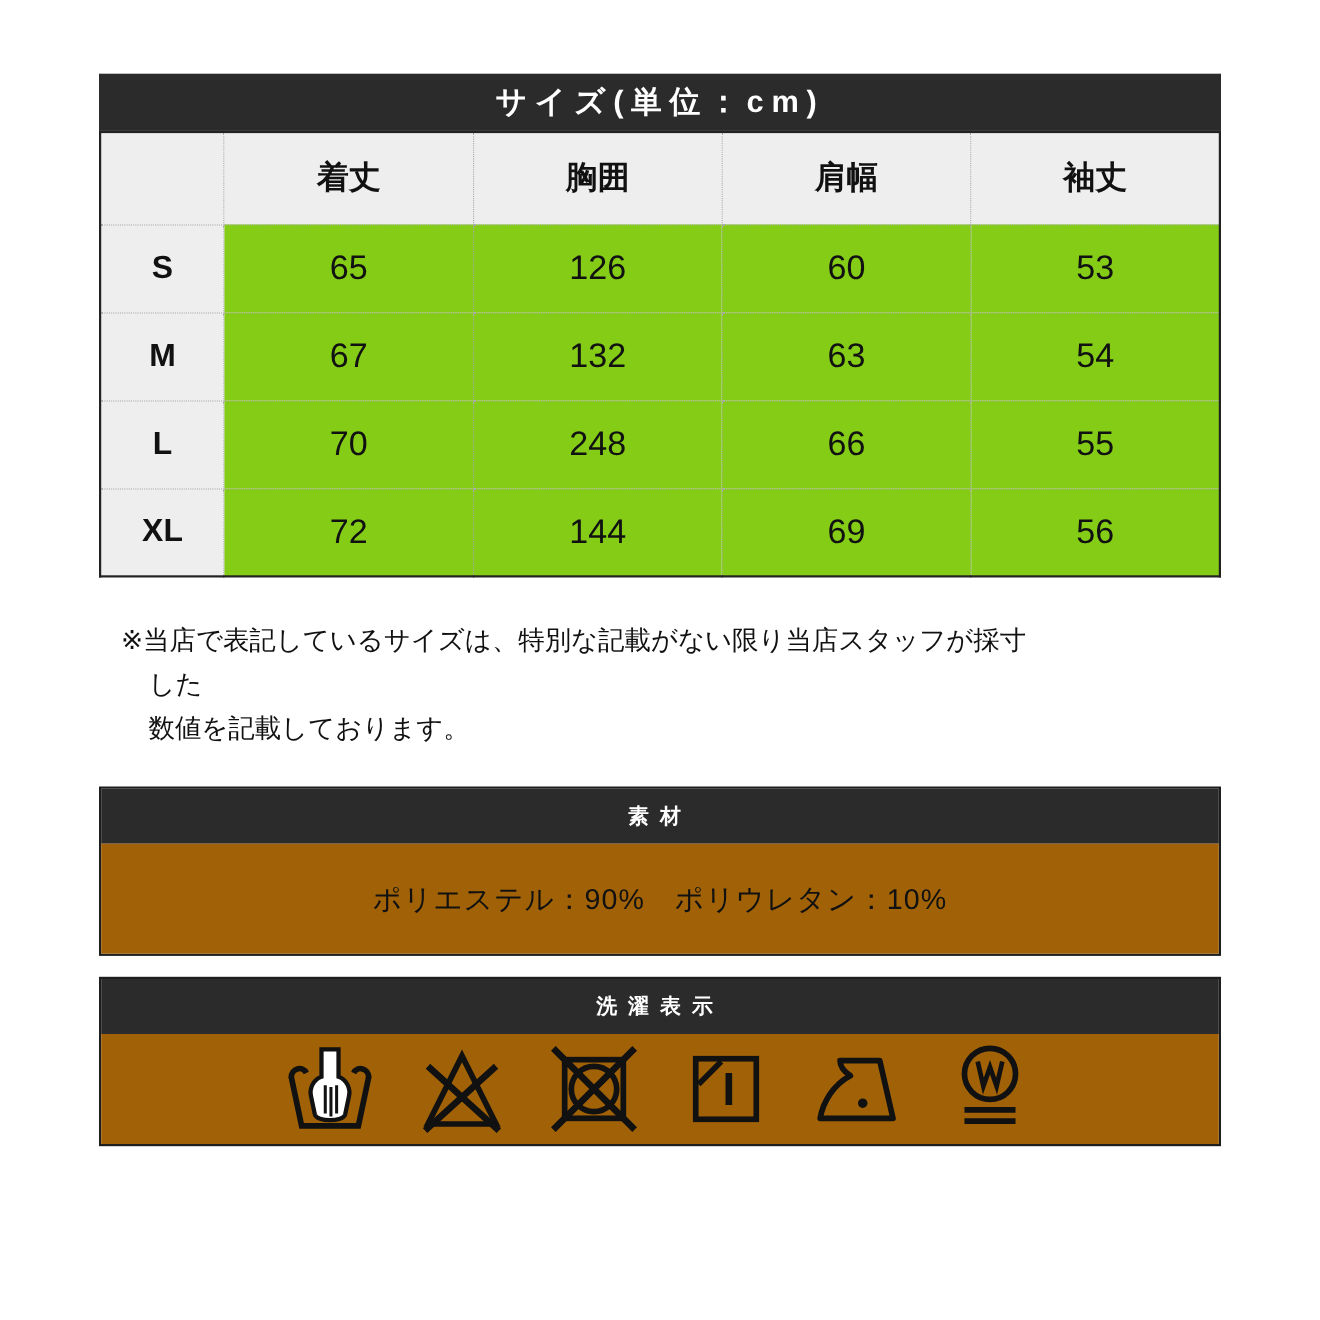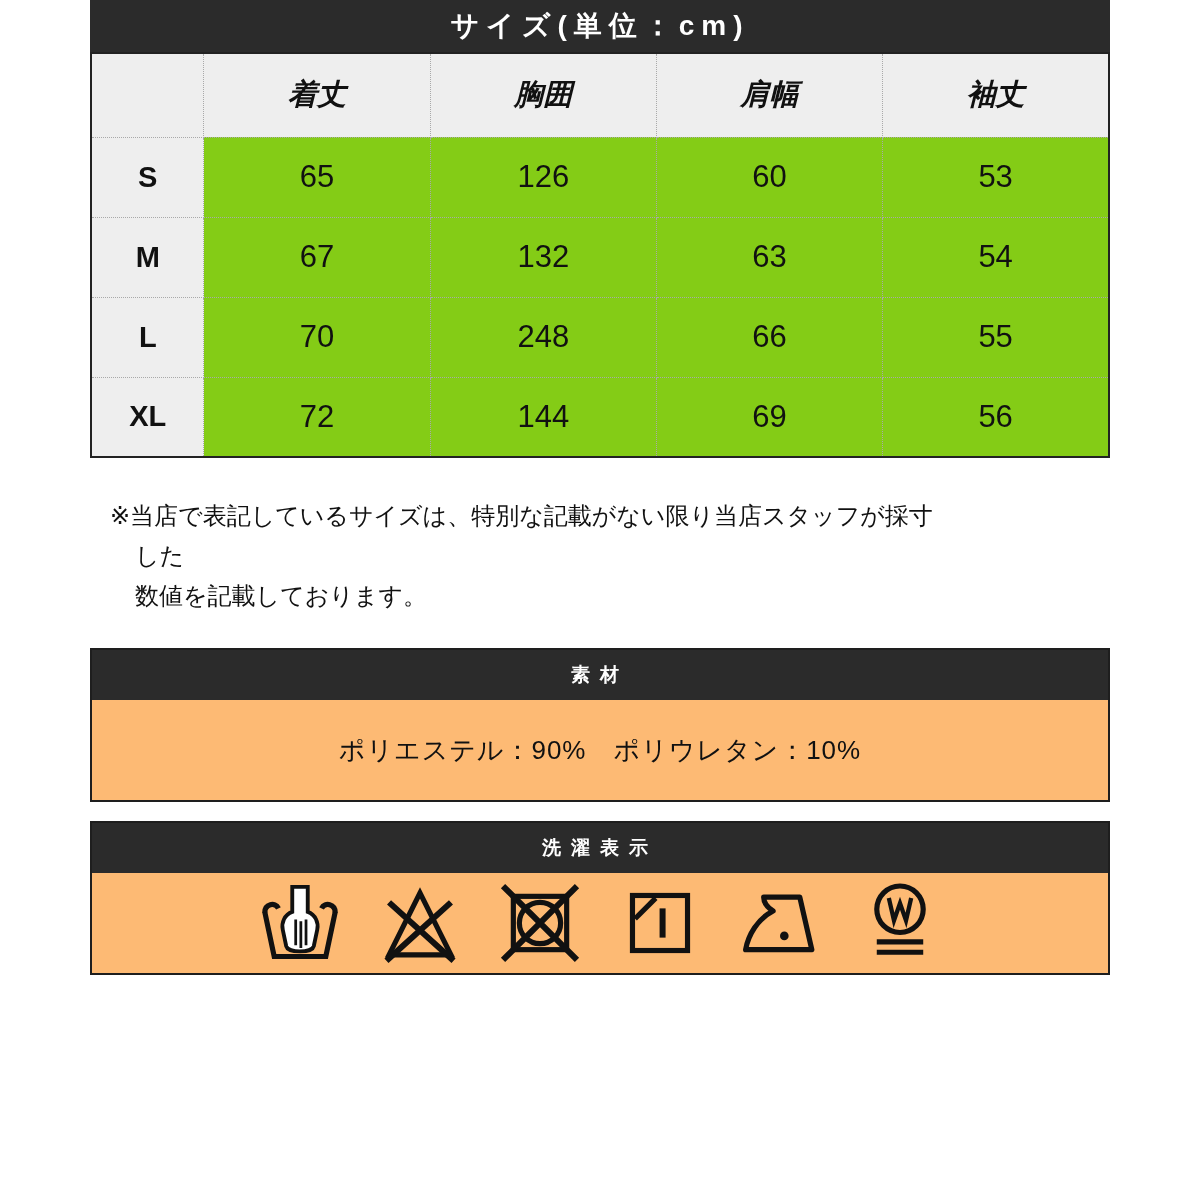--- a/index.html
+++ b/index.html
@@ -7,52 +7,52 @@
   body {
     width:1200px; height:1200px;
     background:#ffffff;
     color:#111;
     font-family:"Liberation Sans","DejaVu Sans",sans-serif;
   }
   .page { position:relative; width:1200px; height:1200px; overflow:hidden; }
   .block { margin-left:90px; width:1020px; }
 
   
-  .size-block { }
+  .size-block { margin-top:67px; }
   .bar {
     background:#2b2b2b; color:#fff; font-weight:bold;
     display:flex; align-items:center; justify-content:center;
   }
   .size-title-bar { height:52px; font-size:28px; letter-spacing:7px; }
   table.size-table {
     width:100%; border-collapse:collapse; table-layout:fixed;
     border:2px solid #222;
   }
   table.size-table th, table.size-table td {
     border:1px dotted #a9a9a9; text-align:center; vertical-align:middle;
     padding:0;
   }
-  table.size-table thead tr { height:84px;font-style:italic; }
+  table.size-table thead tr { height:84px; }
   table.size-table thead th { background:#eeeeee; font-size:29px; font-weight:bold; }
   table.size-table tbody tr { height:80px; }
   td.size-label { background:#eeeeee; font-weight:bold; font-size:29px; }
   td.value { background:#84cc16; font-size:31px; font-weight:400; }
 
   
   .notes { margin:38px 90px 0 110px; width:840px; font-size:24px; line-height:40px; }
   .note { white-space:pre-line; padding-left:25px; text-indent:-25px; }
   .note + .note { margin-top:40px; }
 
   
   .info-box { border:2px solid #1e1e1e; }
   .material-box { margin-top:32px; }
   .laundry-box { margin-top:19px; }
   .info-bar { height:50px; font-size:19px; letter-spacing:10px; }
   .info-content {
-    height:100px; background:#fdba74;
+    height:100px; background:#a16207;
     display:flex; align-items:center; justify-content:center;
     font-size:26px; letter-spacing:1px;
   }
   .icon-row { display:flex; align-items:center; justify-content:center; gap:30px; }
   .care-icon { width:90px; height:86px; display:block; }
   .care-icon .s { fill:none; stroke:#111; stroke-width:6; }
   .care-icon .s7 { fill:none; stroke:#111; stroke-width:7; }
 </style>
 </head>
 <body>

